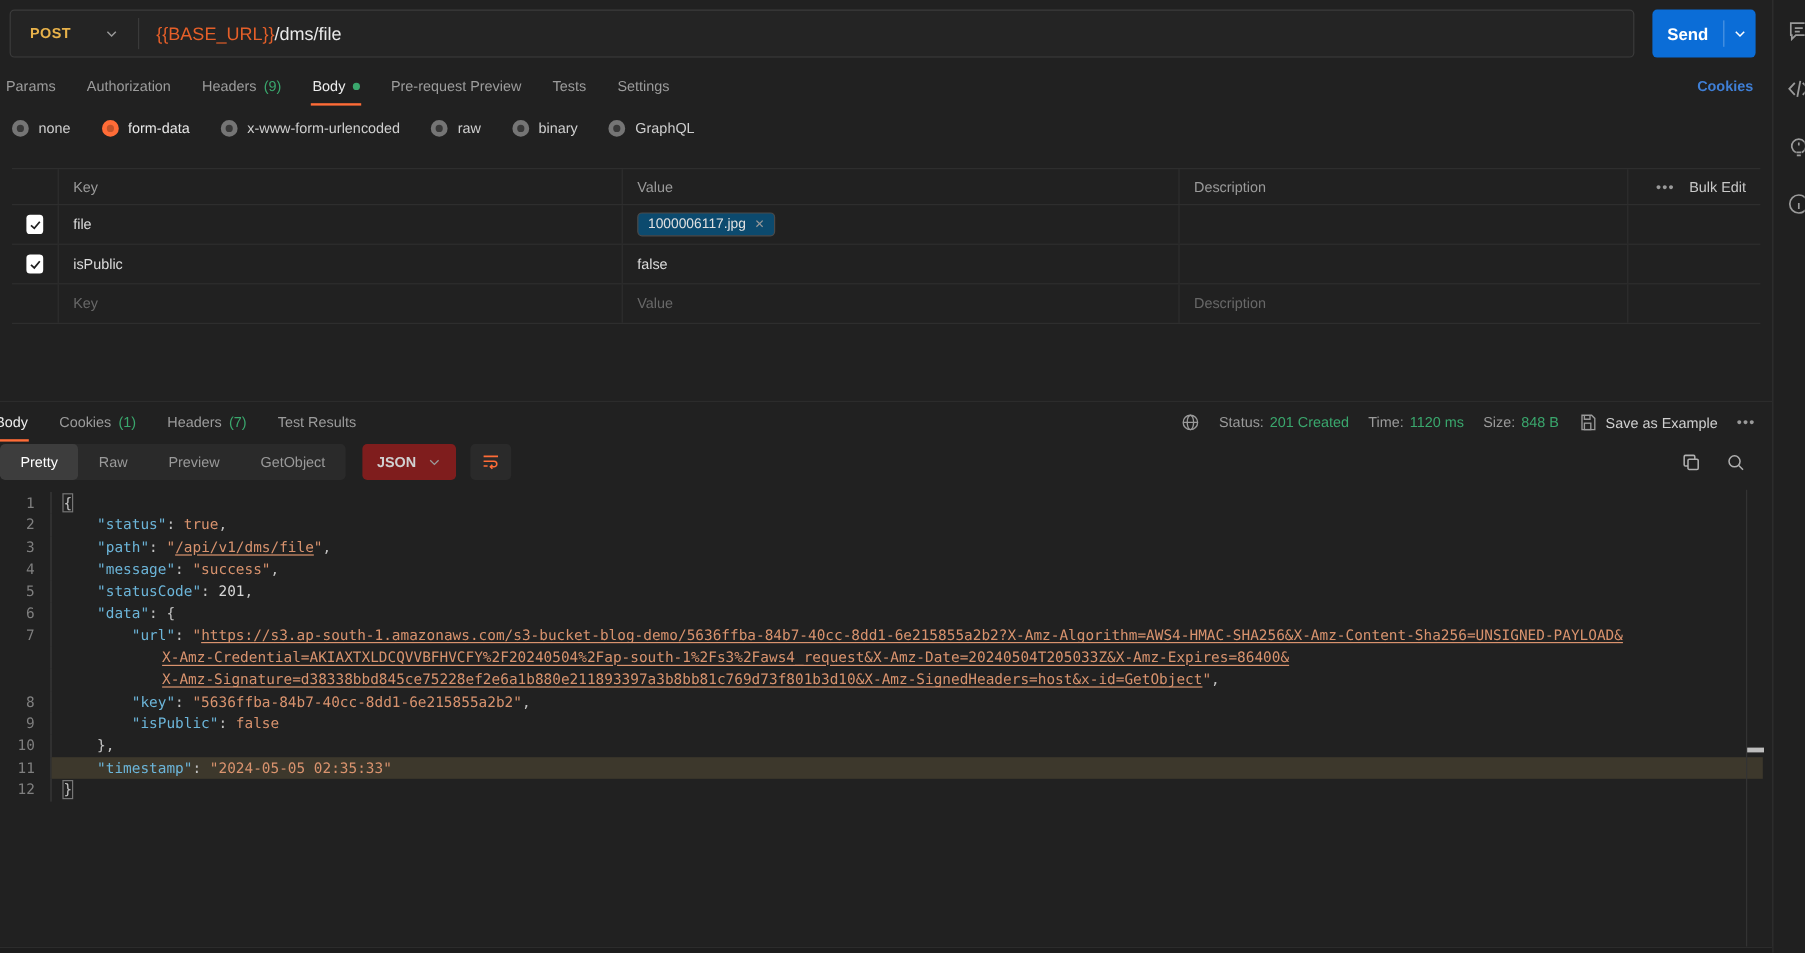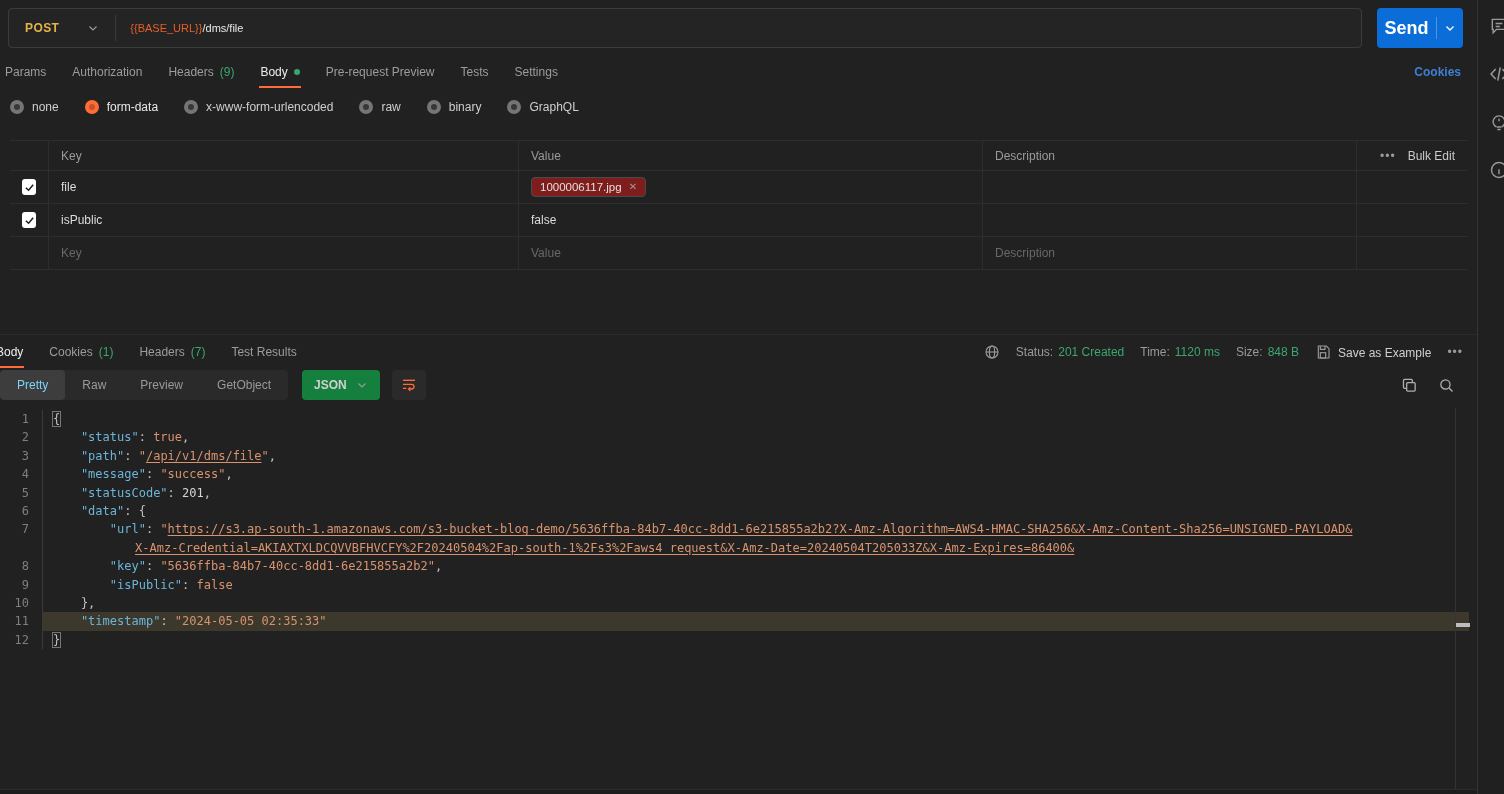--- a/index.html
+++ b/index.html
@@ -10,25 +10,25 @@
   .right-strip { flex:1; background:#202020; display:flex; flex-direction:column; padding-top:16px; gap:28px; overflow:hidden; }
   .right-strip .strip-icon { margin-left:11px; flex:none; width:20px; height:20px; color:#9a9a9a; }
 
   
   .url-row { height:56px; flex:none; display:flex; align-items:center; padding:8px 14px 8px 8px; gap:15px; }
   .url-bar { flex:1; height:40px; border:1px solid #3c3c3c; border-radius:4px; display:flex; align-items:center; background:#242424; }
   .method { display:flex; align-items:center; gap:28px; padding:0 16px; cursor:pointer;text-align:right; }
   .method-label { color:#e8b24a; font-weight:700; letter-spacing:.4px; }
   .chev { width:12px; height:12px; color:#9a9a9a; }
   .vdiv { width:1px; height:26px; background:#3a3a3a; }
-  .url-text { padding-left:14px; font-size:11px; white-space:nowrap; cursor:text; }
+  .url-text { padding-left:14px; font-size:15px; white-space:nowrap; cursor:text; }
   .url-var { color:#e55f29; }
   .url-path { color:#e8e8e8; }
   .send-btn { width:86px; height:40px; background:#0b6dd7; border-radius:4px; display:flex; align-items:center; color:#fff; cursor:pointer; }
-  .send-main { flex:1; text-align:center; font-weight:700; font-size:18px; }
+  .send-main { flex:1; text-align:center; font-weight:700; font-size:14px; }
   .send-sep { width:1px; height:22px; background:rgba(255,255,255,.28); }
   .send-caret { width:26px; display:flex; justify-content:center; }
 
   
   .req-tabs-row { height:32px; flex:none; display:flex; align-items:stretch; padding-left:4px; padding-right:16px; }
   .req-tabs { display:flex; gap:24px; }
   .rtab { position:relative; display:flex; align-items:center; gap:6px; color:#9c9c9c; cursor:pointer; padding:0 1px; }
   .rtab.active { color:#ededed; }
   .rtab.active::after { content:""; position:absolute; left:0; right:0; bottom:0; height:2px; background:#ff6c37; }
   .rtab .cnt { color:#3aa76d; }
@@ -46,43 +46,43 @@
   .form-table { margin:14px 10px 0 10px; border-top:1px solid #2e2e2e; flex:none; }
   .trow { display:grid; grid-template-columns:38px 470px 464px 374px 1fr; border-bottom:1px solid #2e2e2e; height:33px; align-items:center; }
   .trow.thead { height:30px; color:#9a9a9a; }
   .trow > div { padding:0 12px; height:100%; display:flex; align-items:center; overflow:hidden; }
   .trow > div + div { border-left:1px solid #2e2e2e; }
   .cell-check { justify-content:center; padding:0; }
   .checkbox { width:16px; height:16px; background:#fff; border-radius:3px; display:flex; align-items:center; justify-content:center; cursor:pointer; }
   .checkbox svg { width:11px; height:11px; color:#1f1f1f; }
   .cell-key, .cell-value { color:#dcdcdc; }
   .placeholder { color:#686868; }
-  .chip { display:inline-flex; gap:7px; padding:3px 8px; background:#7f1d1d; border:1px solid #4a4a4a; border-radius:4px; font-size:11.5px; color:#e0e0e0; }
+  .chip { display:inline-flex; gap:7px; padding:3px 8px; background:#0c4a6e; border:1px solid #4a4a4a; border-radius:4px; font-size:11.5px; color:#e0e0e0; }
   .chip .x { color:#9a9a9a; font-size:10px; cursor:pointer; }
   .cell-actions { justify-content:flex-end; gap:12px; }
   .dots { color:#9a9a9a; letter-spacing:1px; cursor:pointer; }
   .bulk-edit { color:#c9c9c9; cursor:pointer; }
 
   .spacer { height:64px; flex:none; }
 
   
   .resp-header { height:34px; flex:none; border-top:1px solid #2c2c2c; display:flex; align-items:stretch; padding-right:14px; }
   .resp-tabs { display:flex; gap:24px; margin-left:-5px; }
   .resp-meta { margin-left:auto; display:flex; align-items:center; gap:16px; color:#9a9a9a; }
   .meta-pair { display:flex; gap:5px; white-space:nowrap; }
   .meta-green { color:#3aa76d; }
   .meta-icon { width:16px; height:16px; color:#9a9a9a; }
   .save-example { display:flex; align-items:flex-end; gap:7px; color:#cfcfcf; cursor:pointer; }
 
   
   .viewer-toolbar { height:40px; flex:none; display:flex; align-items:center; padding:2px 22px 8px 0; }
   .segmented { display:flex; background:#2a2a2a; border-radius:4px; overflow:hidden; }
   .seg { height:30px; display:flex; align-items:center; padding:0 17px; color:#9a9a9a; cursor:pointer; }
-  .seg.active { background:#3d3d3d; color:#7dd3fc; border-radius:4px; }
-  .json-select { margin-left:14px; height:30px; background:#15803d; border-radius:4px; display:flex; align-items:center; gap:9px; padding:0 12px; color:#d0d0d0; font-weight:600; cursor:pointer; }
+  .seg.active { background:#3d3d3d; color:#ffffff; border-radius:4px; }
+  .json-select { margin-left:14px; height:30px; background:#7f1d1d; border-radius:4px; display:flex; align-items:center; gap:9px; padding:0 12px; color:#d0d0d0; font-weight:600; cursor:pointer; }
   .wrap-btn { margin-left:12px; width:34px; height:30px; background:#2a2a2a; border-radius:4px; display:flex; align-items:center; justify-content:center; cursor:pointer; }
   .wrap-btn svg { width:16px; height:16px; color:#ff6c37; }
   .tool-icons { margin-left:auto; display:flex; gap:20px; }
   .tool-icons svg { width:17px; height:17px; color:#b0b0b0; cursor:pointer; }
 
   
   .code-area { flex:1; position:relative; padding-top:2px; overflow:hidden; font-family:"DejaVu Sans Mono", monospace; font-size:12px; }
   .code-line { display:flex; line-height:18.4px; }
   .gutter { width:43px; flex:none; text-align:right; padding-right:13px; color:#7f7f7f; border-right:1px solid #3a3a3a; }
   .lcontent { flex:1; white-space:pre; color:#c2c2c2; margin-right:8px; }
@@ -347,20 +347,24 @@
           </div>
           <div class="code-line">
             <span class="gutter">7</span>
             <span class="lcontent" style="padding-left: calc(8ch + 9px);"><span class="tok-key">"url"</span><span class="tok-punct">: </span><span class="tok-str">"</span><span class="tok-link">https://s3.ap-south-1.amazonaws.com/s3-bucket-blog-demo/5636ffba-84b7-40cc-8dd1-6e215855a2b2?X-Amz-Algorithm=AWS4-HMAC-SHA256&amp;X-Amz-Content-Sha256=UNSIGNED-PAYLOAD&amp;</span></span>
           </div>
           <div class="code-line">
             <span class="gutter"></span>
             <span class="lcontent" style="padding-left: calc(11.5ch + 9px);"><span class="tok-link">X-Amz-Credential=AKIAXTXLDCQVVBFHVCFY%2F20240504%2Fap-south-1%2Fs3%2Faws4_request&amp;X-Amz-Date=20240504T205033Z&amp;X-Amz-Expires=86400&amp;</span></span>
           </div>
           <div class="code-line">
+            <span class="gutter"></span>
+            <span class="lcontent" style="padding-left: calc(11.5ch + 9px);"><span class="tok-link">X-Amz-Signature=d38338bbd845ce75228ef2e6a1b880e211893397a3b8bb81c769d73f801b3d10&amp;X-Amz-SignedHeaders=host&amp;x-id=GetObject</span><span class="tok-str">"</span><span class="tok-punct">,</span></span>
+          </div>
+          <div class="code-line">
             <span class="gutter">8</span>
             <span class="lcontent" style="padding-left: calc(8ch + 9px);"><span class="tok-key">"key"</span><span class="tok-punct">: </span><span class="tok-str">"5636ffba-84b7-40cc-8dd1-6e215855a2b2"</span><span class="tok-punct">,</span></span>
           </div>
           <div class="code-line">
             <span class="gutter">9</span>
             <span class="lcontent" style="padding-left: calc(8ch + 9px);"><span class="tok-key">"isPublic"</span><span class="tok-punct">: </span><span class="tok-bool">false</span></span>
           </div>
           <div class="code-line">
             <span class="gutter">10</span>
             <span class="lcontent" style="padding-left: calc(4ch + 9px);"><span class="tok-punct">},</span></span>

